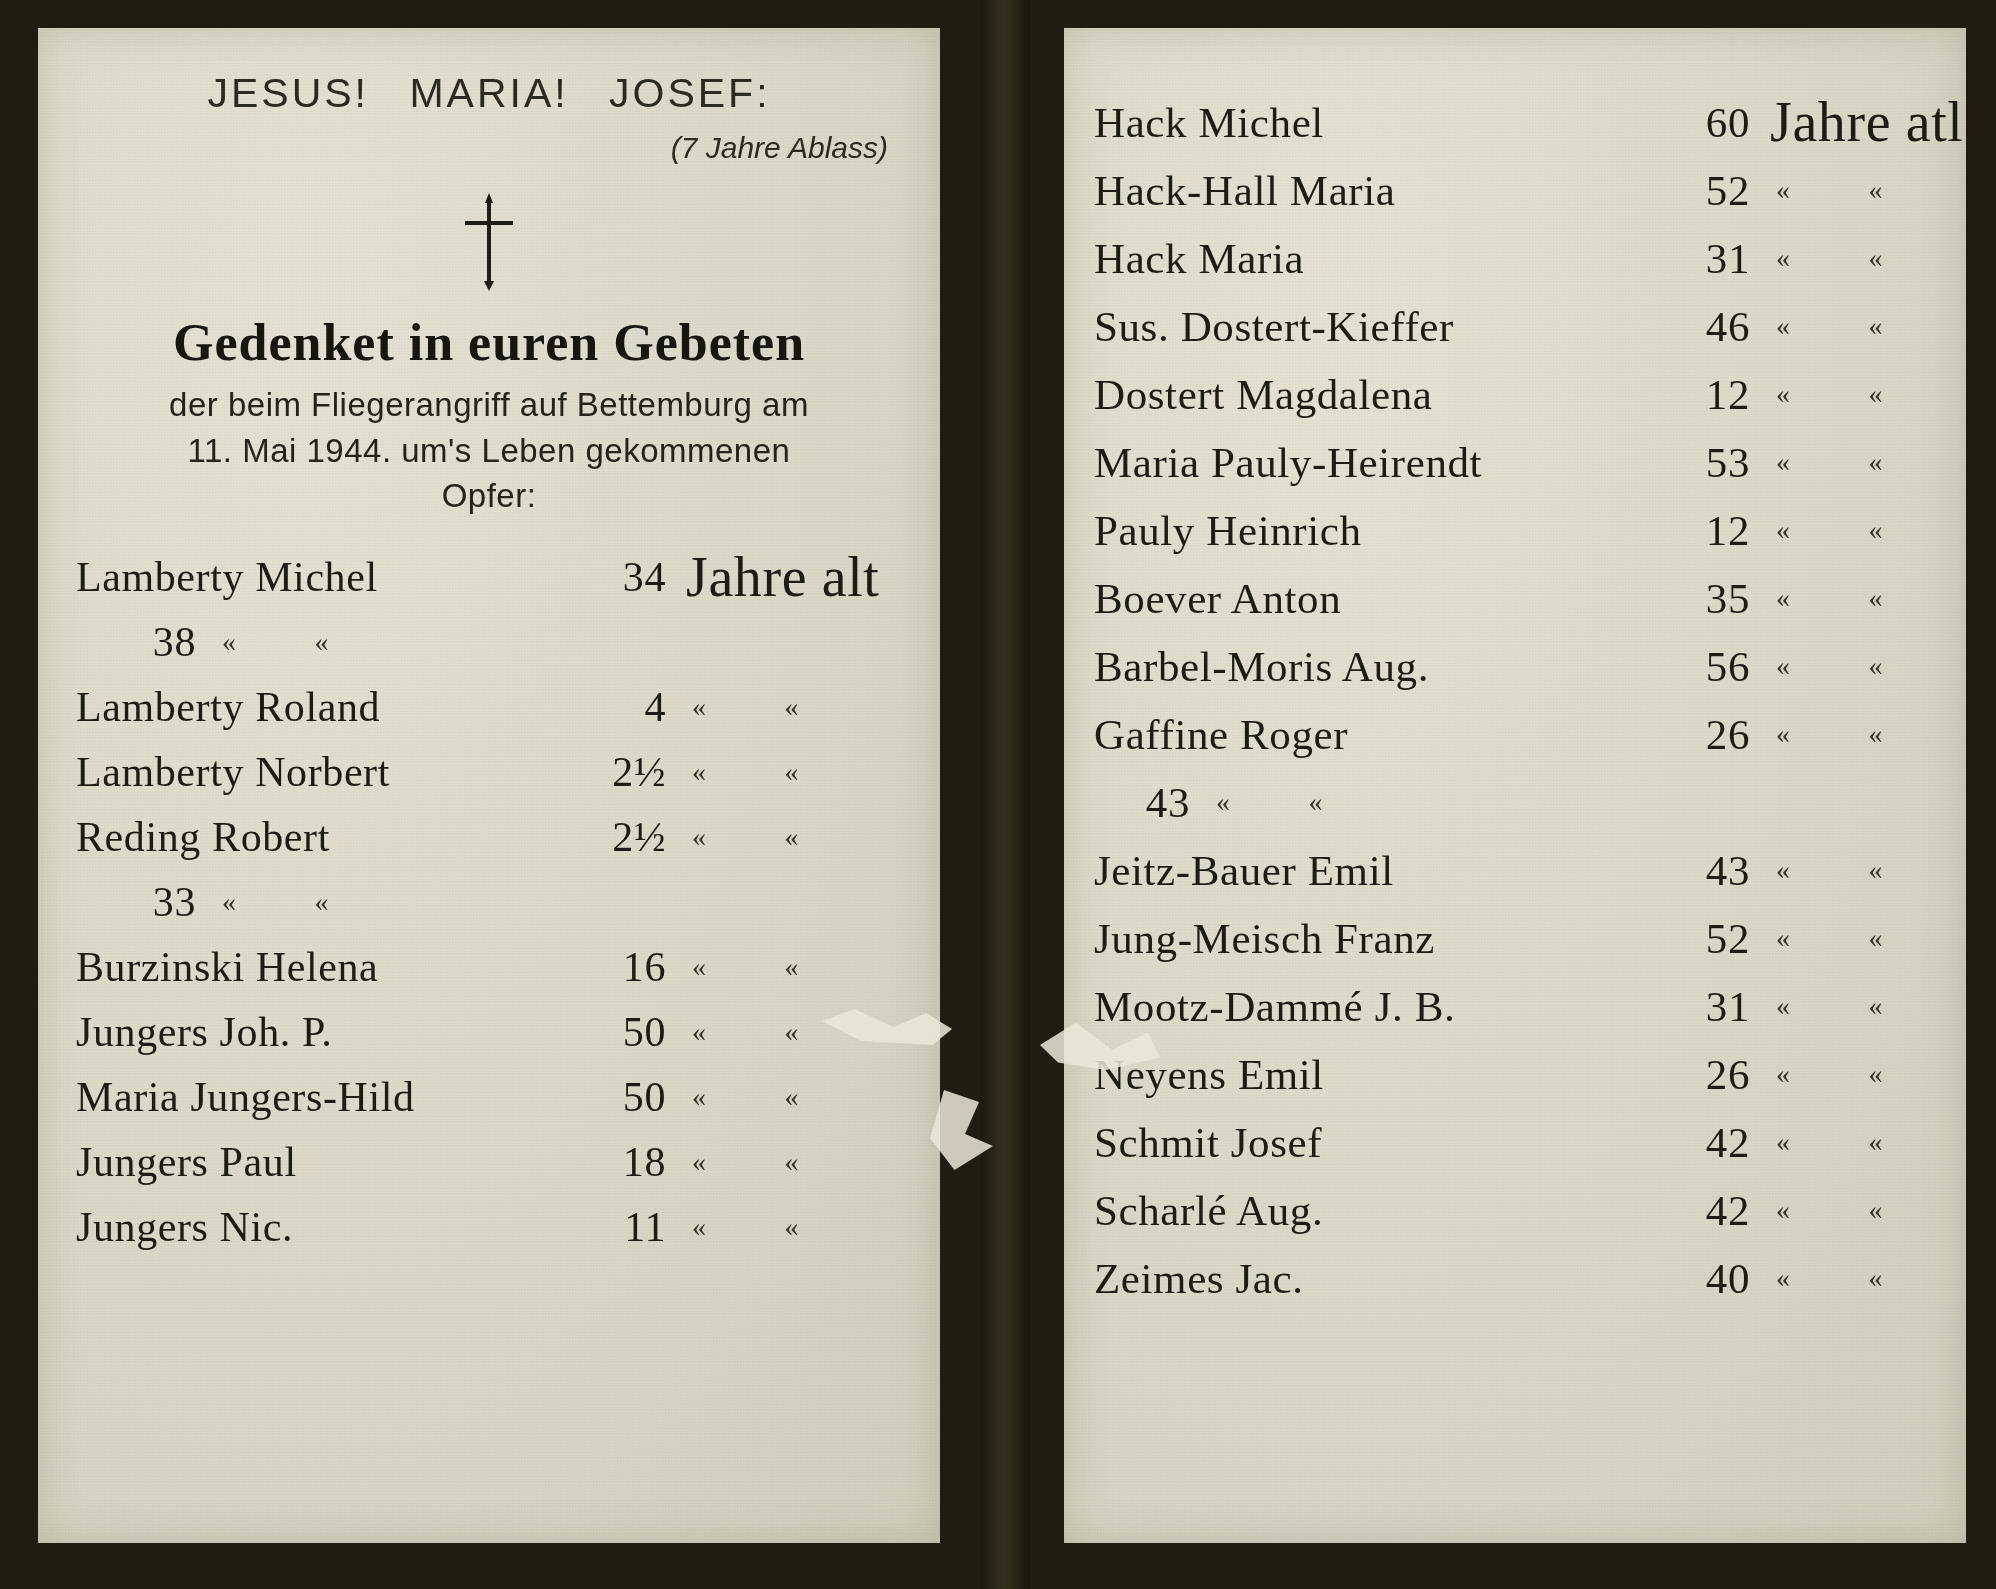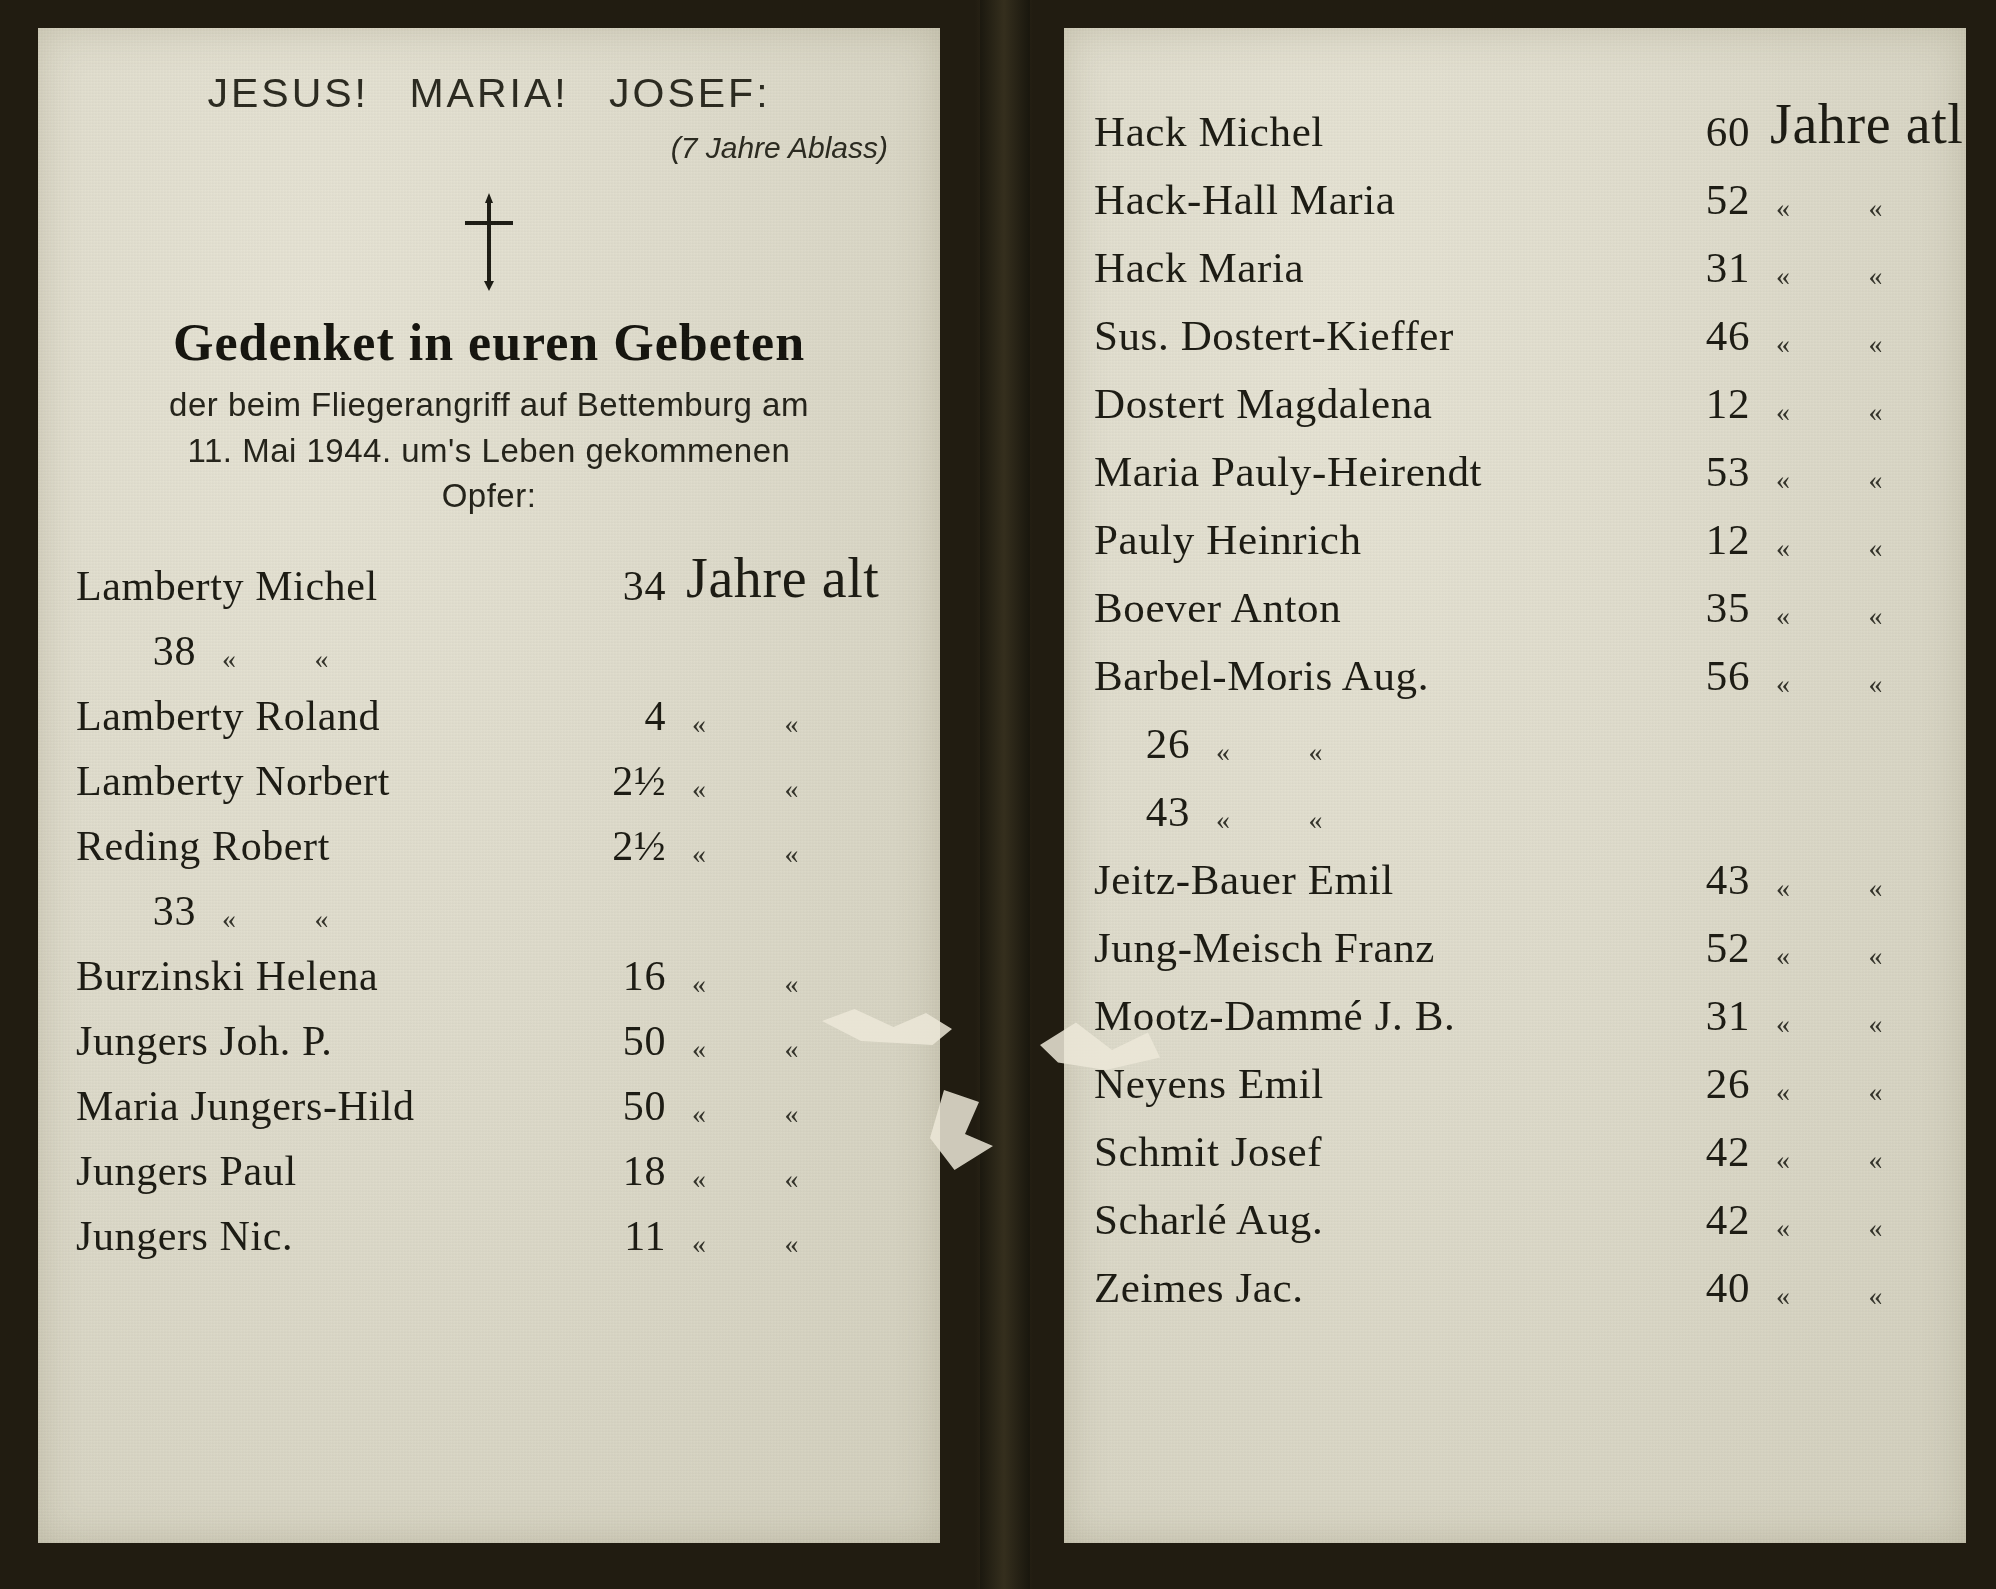--- a/index.html
+++ b/index.html
@@ -109,21 +109,21 @@
     color: #24231a;
     font-family: "Liberation Sans", sans-serif;
     margin-top: 10px;
     letter-spacing: .5px;
   }
 
   
   .list { margin-top: 26px; }
   .row {
     display: flex;
-    align-items: flex-end;
+    align-items: center;
     font-size: 42px;
     letter-spacing: .6px;
     color: #1c1b13;
     height: 64px;
     font-family: Liberation Serif, serif;
   }
   #left-paper .row { height: 65px; }
   .name {
     flex: 0 0 auto;
     width: 470px;
@@ -351,20 +351,21 @@
           </div>
           <div class="row">
             <div class="name">Barbel-Moris Aug.</div>
             <div class="age">56</div>
             <div class="dittos">
               <span>«</span>
               <span>«</span>
             </div>
           </div>
           <div class="row">
+            <div class="name">Gaffine Roger</div>
             <div class="age">26</div>
             <div class="dittos">
               <span>«</span>
               <span>«</span>
             </div>
           </div>
           <div class="row">
             <div class="age">43</div>
             <div class="dittos">
               <span>«</span>

